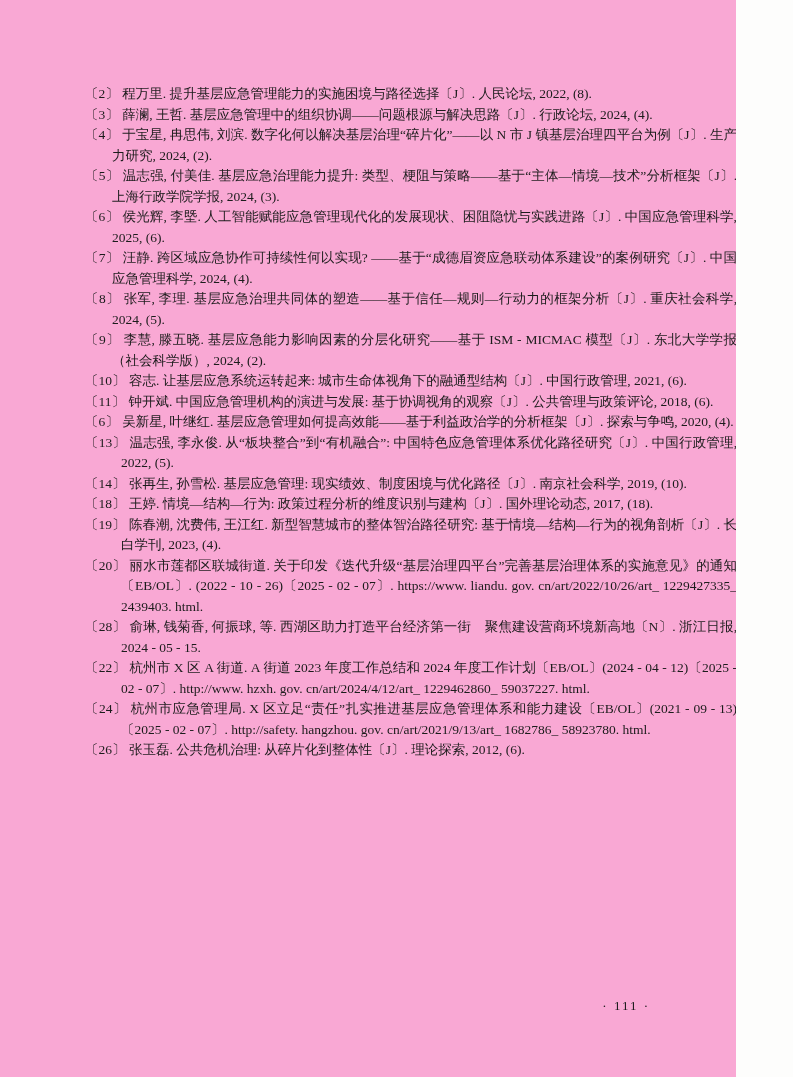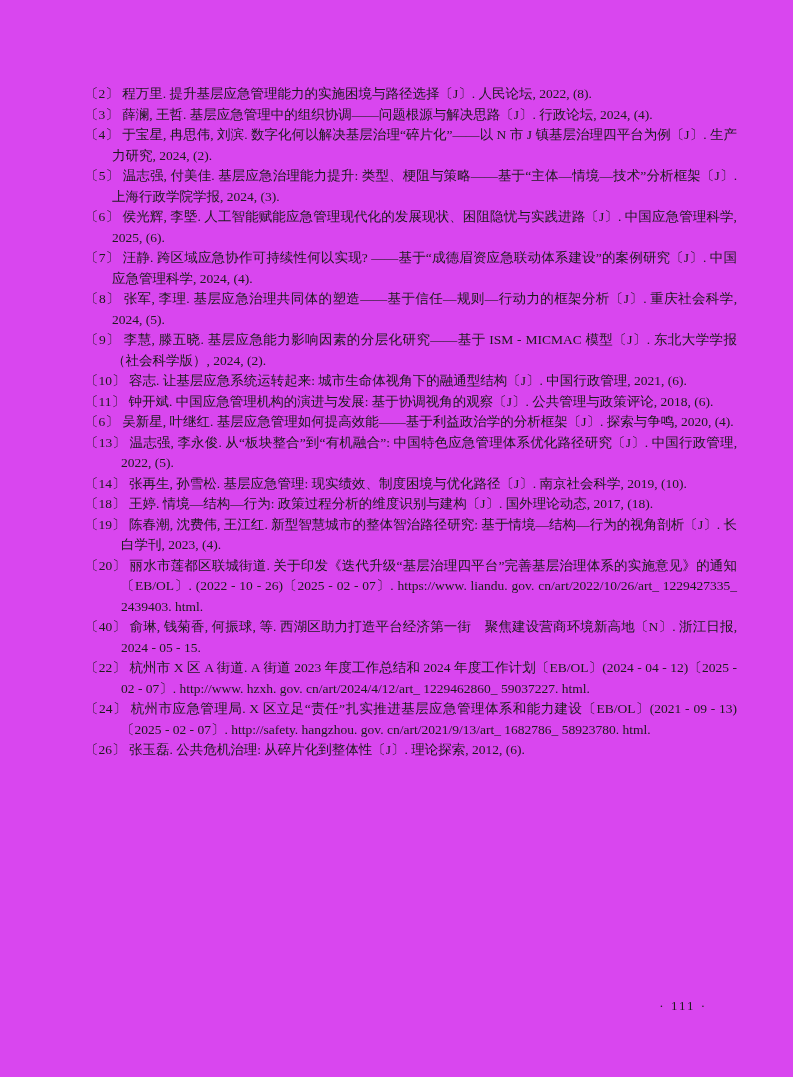--- a/index.html
+++ b/index.html
@@ -2,23 +2,23 @@
 <html><head>
 <meta charset="utf-8">
 <style>
   html, body {
     margin: 0;
     padding: 0;
     background: #fdfdfc;
   }
   .sheet {
     position: relative;
-    width: 793px;
+    width: 736px;
     height: 1077px;
-    background: #d946ef;
+    background: #f9a8d4;
     overflow: hidden;
     box-sizing: border-box;
   }
   .refs {
     position: absolute;
     top: 84px;
     left: 85px;
     width: 652px;
     font-family: "Liberation Serif", "DejaVu Serif", serif;
     font-size: 13.5px;
@@ -65,19 +65,19 @@
     <p class="ref d1"><span class="ref-no">〔8〕</span> <span>张军, 李理. 基层应急治理共同体的塑造——基于信任—规则—行动力的框架分析〔J〕. 重庆社会科学, 2024, (5).</span></p>
     <p class="ref d1"><span class="ref-no">〔9〕</span> <span>李慧, 滕五晓. 基层应急能力影响因素的分层化研究——基于 ISM - MICMAC 模型〔J〕. 东北大学学报（社会科学版）, 2024, (2).</span></p>
     <p class="ref d2"><span class="ref-no">〔10〕</span> <span>容志. 让基层应急系统运转起来: 城市生命体视角下的融通型结构〔J〕. 中国行政管理, 2021, (6).</span></p>
     <p class="ref d2"><span class="ref-no">〔11〕</span> <span>钟开斌. 中国应急管理机构的演进与发展: 基于协调视角的观察〔J〕. 公共管理与政策评论, 2018, (6).</span></p>
     <p class="ref d2"><span class="ref-no">〔6〕</span> <span>吴新星, 叶继红. 基层应急管理如何提高效能——基于利益政治学的分析框架〔J〕. 探索与争鸣, 2020, (4).</span></p>
     <p class="ref d2"><span class="ref-no">〔13〕</span> <span>温志强, 李永俊. 从“板块整合”到“有机融合”: 中国特色应急管理体系优化路径研究〔J〕. 中国行政管理, 2022, (5).</span></p>
     <p class="ref d2"><span class="ref-no">〔14〕</span> <span>张再生, 孙雪松. 基层应急管理: 现实绩效、制度困境与优化路径〔J〕. 南京社会科学, 2019, (10).</span></p>
     <p class="ref d2"><span class="ref-no">〔18〕</span> <span>王婷. 情境—结构—行为: 政策过程分析的维度识别与建构〔J〕. 国外理论动态, 2017, (18).</span></p>
     <p class="ref d2"><span class="ref-no">〔19〕</span> <span>陈春潮, 沈费伟, 王江红. 新型智慧城市的整体智治路径研究: 基于情境—结构—行为的视角剖析〔J〕. 长白学刊, 2023, (4).</span></p>
     <p class="ref d2"><span class="ref-no">〔20〕</span> <span>丽水市莲都区联城街道. 关于印发《迭代升级“基层治理四平台”完善基层治理体系的实施意见》的通知〔EB/OL〕. (2022 - 10 - 26)〔2025 - 02 - 07〕. https://www. liandu. gov. cn/art/2022/10/26/art_ 1229427335_ 2439403. html.</span></p>
-    <p class="ref d2"><span class="ref-no">〔40〕</span> <span>俞琳, 钱菊香, 何振球, 等. 西湖区助力打造平台经济第一街　聚焦建设营商环境新高地〔N〕. 浙江日报, 2024 - 05 - 15.</span></p>
+    <p class="ref d2"><span class="ref-no">〔28〕</span> <span>俞琳, 钱菊香, 何振球, 等. 西湖区助力打造平台经济第一街　聚焦建设营商环境新高地〔N〕. 浙江日报, 2024 - 05 - 15.</span></p>
     <p class="ref d2"><span class="ref-no">〔22〕</span> <span>杭州市 X 区 A 街道. A 街道 2023 年度工作总结和 2024 年度工作计划〔EB/OL〕(2024 - 04 - 12)〔2025 - 02 - 07〕. http://www. hzxh. gov. cn/art/2024/4/12/art_ 1229462860_ 59037227. html.</span></p>
     <p class="ref d2"><span class="ref-no">〔24〕</span> <span>杭州市应急管理局. X 区立足“责任”扎实推进基层应急管理体系和能力建设〔EB/OL〕(2021 - 09 - 13)〔2025 - 02 - 07〕. http://safety. hangzhou. gov. cn/art/2021/9/13/art_ 1682786_ 58923780. html.</span></p>
     <p class="ref d2"><span class="ref-no">〔26〕</span> <span>张玉磊. 公共危机治理: 从碎片化到整体性〔J〕. 理论探索, 2012, (6).</span></p>
   </div>
   <div class="folio">· 111 ·</div>
 </div>
 
 </body></html>

